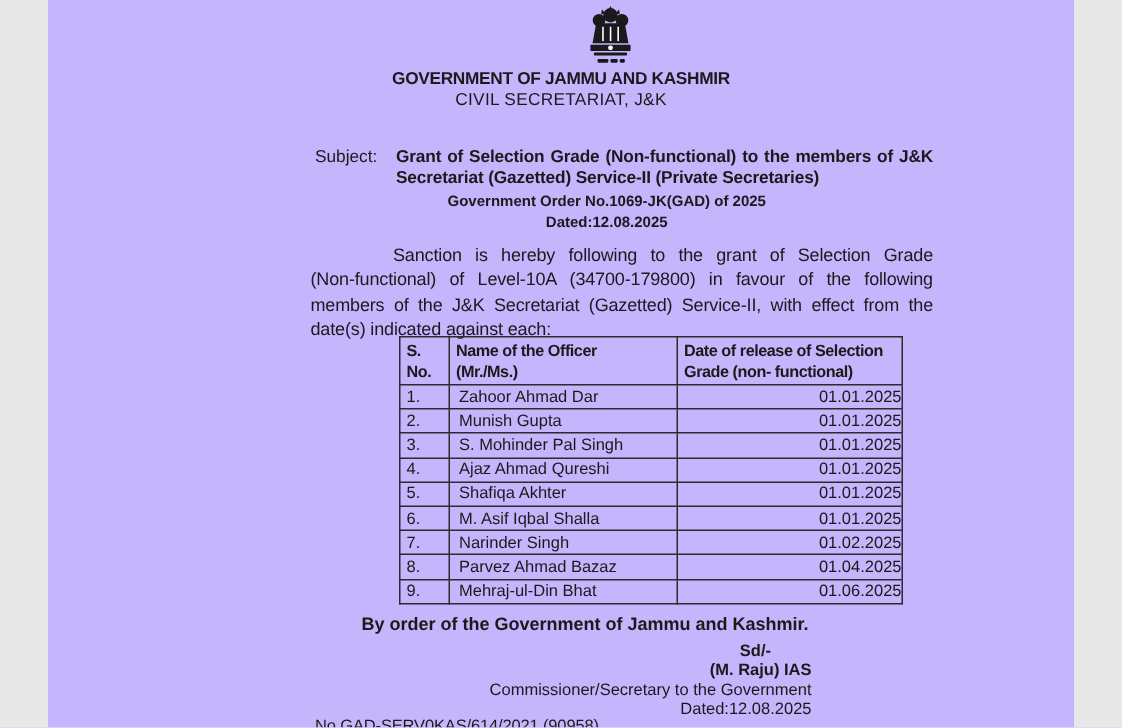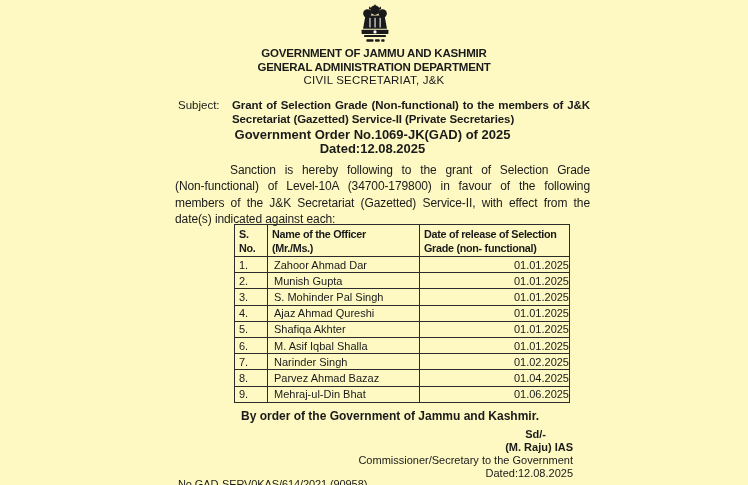--- a/index.html
+++ b/index.html
@@ -1,39 +1,39 @@
 <!DOCTYPE html>
 <html><head>
 <meta charset="utf-8">
 <style>
   html,body{margin:0;padding:0;background:#e8e8e8;}
   .page{
     position:relative;
-    width:748px;height:485px;
-    background:#fef9c3;
+    width:684px;height:485px;
+    background:#c4b5fd;
     margin:0 auto;
     font-family:"Liberation Sans","DejaVu Sans",sans-serif;
     color:#1a1a1a;
     overflow:hidden;
   }
   .abs{position:absolute;}
 
   
   .emblem{left:356px;top:3px;width:38px;height:44px;}
   .hdr{left:0;right:0;top:47px;text-align:center;line-height:13.5px;}
   .hdr .l1,.hdr .l2{font-weight:bold;font-size:11.5px;letter-spacing:-0.2px;}
   .hdr .l3{font-size:11.5px;letter-spacing:0.2px;}
 
   
   .subj-label{left:178px;top:99px;font-size:11.5px;}
   .subj{left:232px;top:98px;width:358px;font-size:11.5px;font-weight:bold;line-height:14px;letter-spacing:-0.1px;}
   .subj .just{text-align:justify;text-align-last:justify;white-space:nowrap;}
 
   
-  .order{left:150px;top:128px;width:445px;text-align:center;font-weight:bold;font-size:13px;line-height:13.5px;}
+  .order{left:150px;top:128px;width:445px;text-align:center;font-weight:bold;font-size:10px;line-height:13.5px;}
 
   
   .body-par{left:175px;top:162px;width:415px;font-size:12px;line-height:16.4px;letter-spacing:-0.1px;}
   .body-par .just{text-align:justify;text-align-last:justify;}
   .body-par .l1{text-indent:55px;}
 
   
   .gtable{left:234px;top:224px;border-collapse:collapse;table-layout:fixed;}
   .gtable th,.gtable td{
     border:1.2px solid #2b2b2b;
@@ -93,21 +93,20 @@
       <rect x="13.2" y="15.5" width="1.1" height="10"></rect>
       <rect x="18.5" y="15.5" width="1.1" height="10"></rect>
       <rect x="23.8" y="15.5" width="1.1" height="10"></rect>
 
       <circle cx="19" cy="30.2" r="1.7"></circle>
     </g>
   </svg>
 
   <div class="abs hdr">
     <div class="l1">GOVERNMENT OF JAMMU AND KASHMIR</div>
-    <div class="l2">GENERAL ADMINISTRATION DEPARTMENT</div>
     <div class="l3">CIVIL SECRETARIAT, J&amp;K</div>
   </div>
 
   <div class="abs subj-label">Subject:</div>
   <div class="abs subj">
     <div class="just">Grant of Selection Grade (Non-functional) to the members of J&amp;K</div>
     <div>Secretariat (Gazetted) Service-II (Private Secretaries)</div>
   </div>
 
   <div class="abs order">

